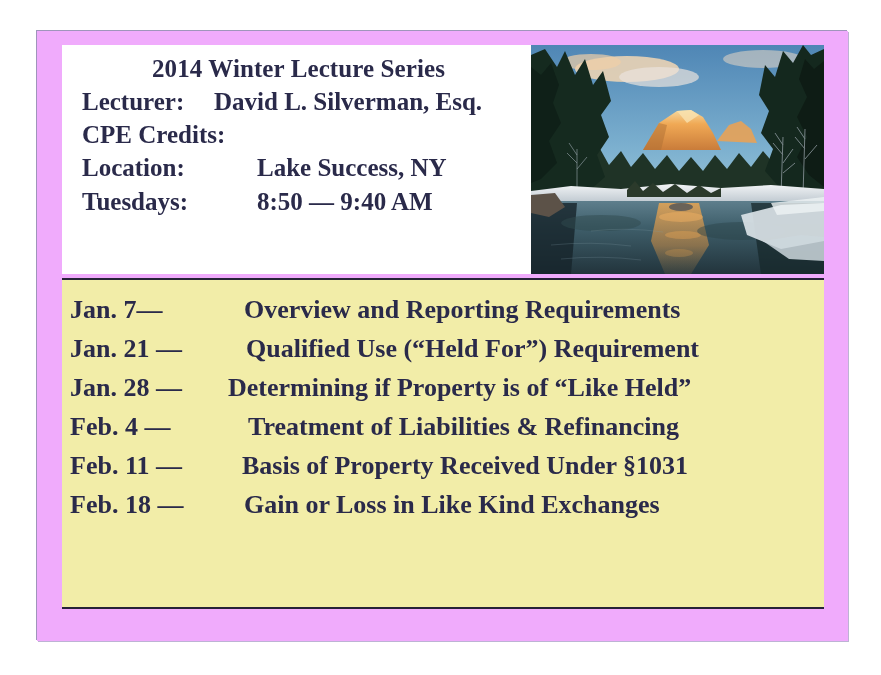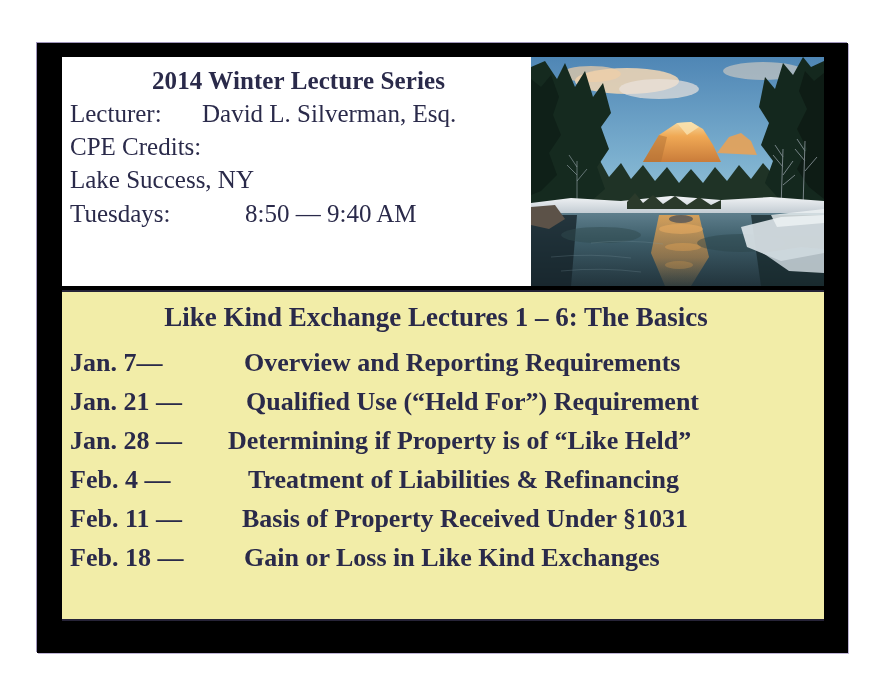--- a/index.html
+++ b/index.html
@@ -15,24 +15,23 @@
     overflow: hidden;
   }
 
   
   .frame {
     position: absolute;
     left: 37px;
     top: 31px;
     width: 811px;
     height: 610px;
-    background: #000000;
+    background: #f0abfc;
     box-sizing: border-box;
     box-shadow: 1px 1px 0 0 #bdb3d4, -1px -1px 0 0 #9f95bb;
-    margin-top: 12px;
   }
 
   
   .top-row {
     position: absolute;
     left: 25px;
     top: 14px;
     width: 762px;
     height: 229px;
     display: flex;
@@ -53,24 +52,24 @@
     font-weight: bold;
     text-align: center;
     letter-spacing: 0.1px;
     padding: 0 6px 0 10px;
     line-height: 1.22;
     white-space: nowrap;
   }
 
   .info-line {
     font-size: 25px;
-    font-weight: normal;
+    font-weight: bold;
     line-height: 1.335;
     white-space: nowrap;
-    padding-left: 8px;
+    padding-left: 20px;
     display: flex;
   }
   .info-line .lbl { display: inline-block; }
   .info-line .val { display: inline-block; }
 
   
   .row-lecturer .lbl { width: 132px; }
   .row-cpe      .lbl { width: 160px; }
   .row-loc      .lbl { width: 175px; }
   .row-tue      .lbl { width: 175px; }
@@ -143,20 +142,21 @@
       <div class="info-line row-lecturer">
         <span class="lbl">Lecturer:</span>
         <span class="val">David L. Silverman, Esq.</span>
       </div>
 
       <div class="info-line row-cpe">
         <span class="lbl">CPE Credits:</span>
       </div>
 
       <div class="info-line row-loc">
+        <span class="lbl">Location:</span>
         <span class="val">Lake Success, NY</span>
       </div>
 
       <div class="info-line row-tue">
         <span class="lbl">Tuesdays:</span>
         <span class="val">8:50 — 9:40 AM</span>
       </div>
 
     </div>
 
@@ -250,21 +250,20 @@
         <g stroke="#7f9aa4" stroke-width="0.7" opacity="0.35" fill="none">
           <path d="M20 200 Q60 196 100 201"></path>
           <path d="M30 214 Q70 210 110 215"></path>
           <path d="M60 186 Q96 182 132 187"></path>
         </g>
       </svg>
     </div>
   </div>
 
   <div class="lectures">
-    <div class="lec-title">Like Kind Exchange Lectures 1 – 6: The Basics</div>
 
     <div class="lec-row lr0">
       <span class="date">Jan. 7—</span>
       <span class="subject">Overview and Reporting Requirements</span>
     </div>
 
     <div class="lec-row lr1">
       <span class="date">Jan. 21 —</span>
       <span class="subject">Qualified Use (“Held For”) Requirement</span>
     </div>

